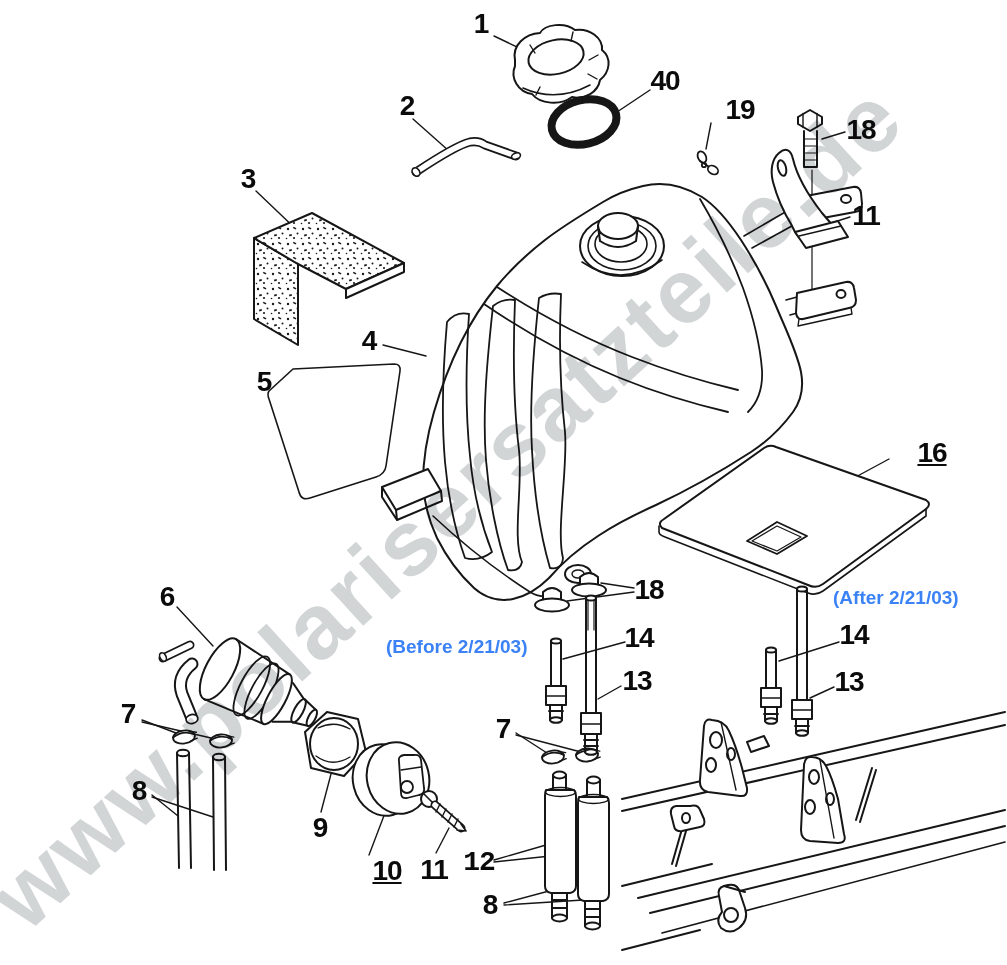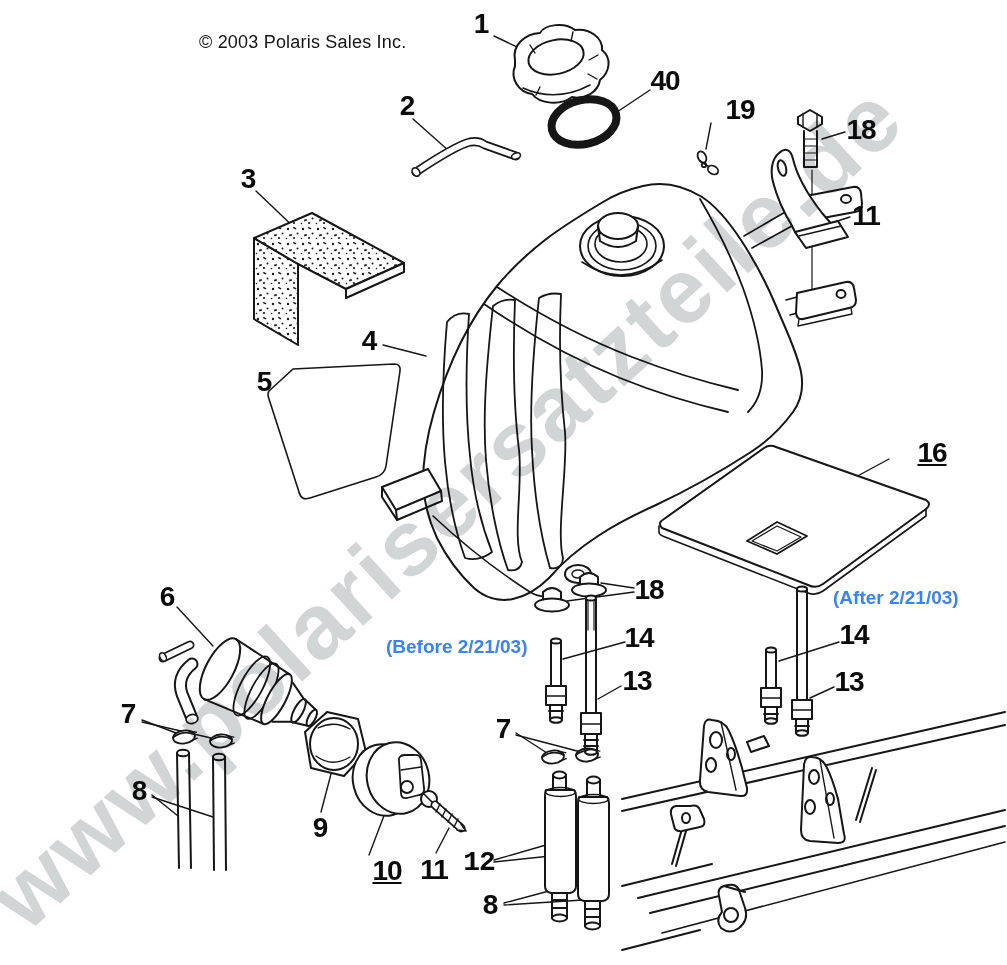--- a/index.html
+++ b/index.html
@@ -320,21 +320,20 @@
         <path d="M 761,698 L 781,698" stroke-width="1.3"></path>
         <path d="M 765,707 L 765,721 M 777,707 L 777,721 M 764,714 L 778,714"></path>
         <ellipse cx="771" cy="721" rx="6" ry="2.8" fill="#fff"></ellipse>
       </g>
 
     </g>
   </svg>
 
   <div class="watermark">www.polarisersatzteile.de</div>
 
-  <div class="copyright">© 2003 Polaris Sales Inc.</div>
   <div class="note" id="note-before">(Before 2/21/03)</div>
   <div class="note" id="note-after">(After 2/21/03)</div>
 
   <div id="callout-layer">
       <div class="callout" style="left: 481px; top: 24px;">1</div>
       <div class="callout" style="left: 407px; top: 106px;">2</div>
       <div class="callout" style="left: 665px; top: 81px;">40</div>
       <div class="callout" style="left: 740px; top: 110px;">19</div>
       <div class="callout" style="left: 861px; top: 130px;">18</div>
       <div class="callout" style="left: 866px; top: 216px;">11</div>

